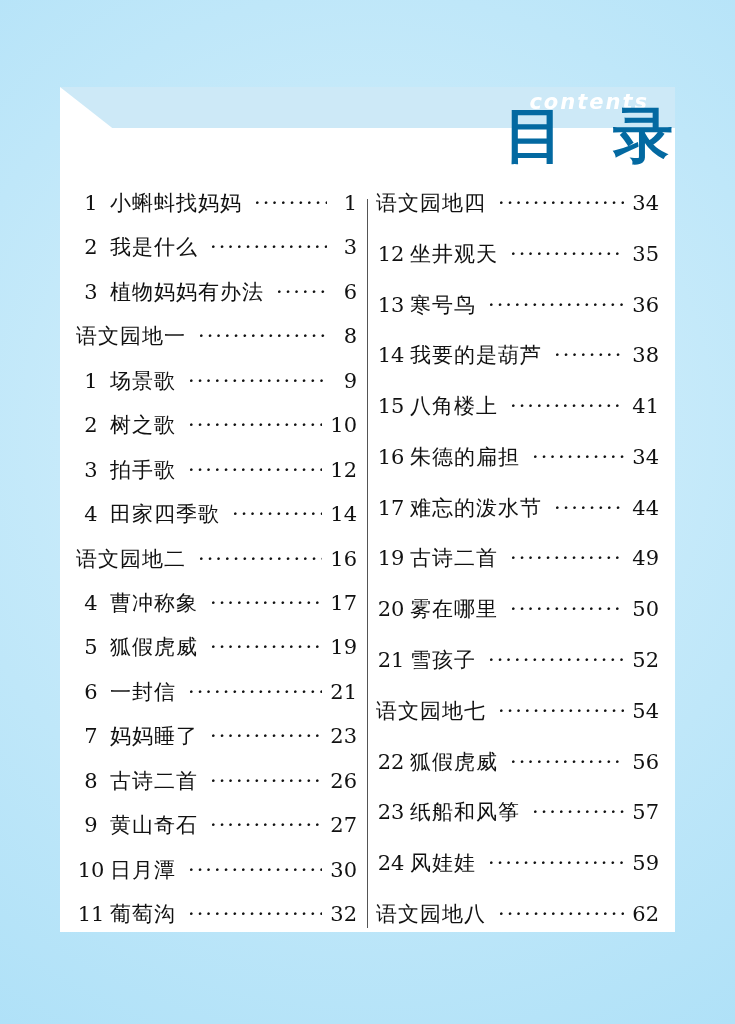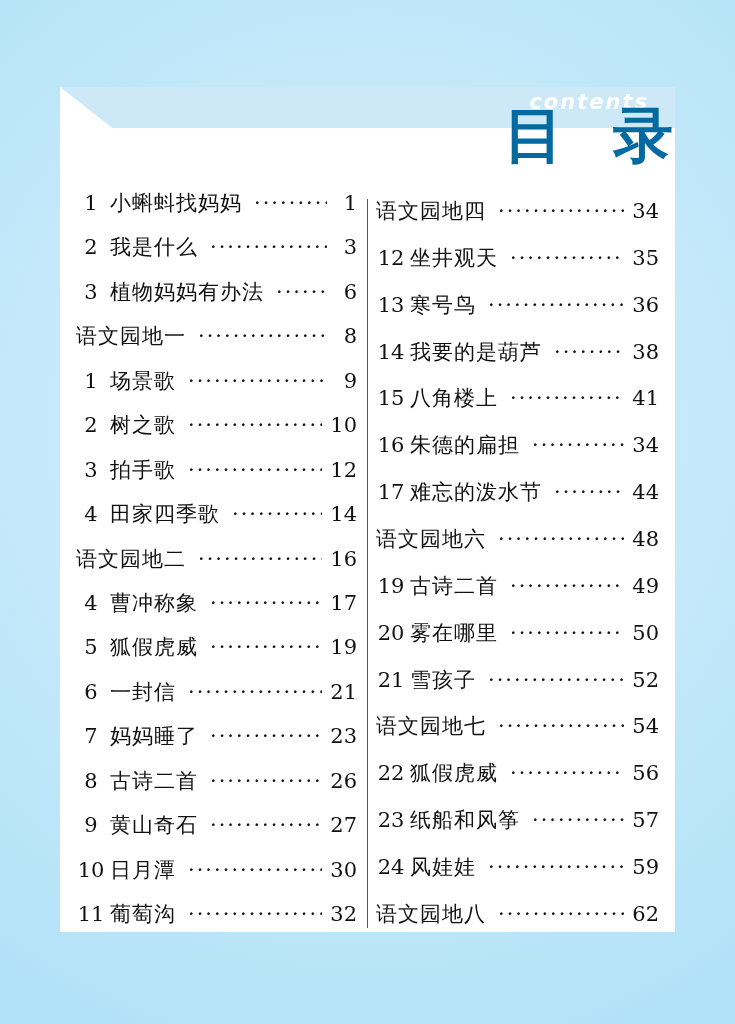--- a/index.html
+++ b/index.html
@@ -37,21 +37,21 @@
   }
   .toc-area{
     position:absolute;left:16px;right:16px;top:104px;bottom:6px;
     display:flex;
   }
   .toc-col{
     width:281px;display:flex;flex-direction:column;
     justify-content:space-between;
   }
   .toc-col.left{margin-right:auto;}
-  .toc-col.right{margin-left:auto;width:283px;margin-top:8px;}
+  .toc-col.right{margin-left:auto;width:283px;}
   .toc-row{
     display:flex;align-items:center;
     font-size:21px;line-height:24px;white-space:nowrap;
   }
   .toc-num{
     width:30px;flex:0 0 30px;text-align:center;margin-right:4px;
   }
   .toc-title{flex:0 0 auto;letter-spacing:1px;}
   .toc-dots{
     flex:1 1 auto;overflow:hidden;height:24px;
@@ -214,25 +214,20 @@
           <span class="toc-dots"></span>
           <span class="toc-page">34</span>
         </div>
         <div class="toc-row">
           <span class="toc-num">17</span>
           <span class="toc-title">难忘的泼水节</span>
           <span class="toc-dots"></span>
           <span class="toc-page">44</span>
         </div>
         <div class="toc-row">
-          <span class="toc-title">语文园地六</span>
-          <span class="toc-dots"></span>
-          <span class="toc-page">48</span>
-        </div>
-        <div class="toc-row">
           <span class="toc-num">19</span>
           <span class="toc-title">古诗二首</span>
           <span class="toc-dots"></span>
           <span class="toc-page">49</span>
         </div>
         <div class="toc-row">
           <span class="toc-num">20</span>
           <span class="toc-title">雾在哪里</span>
           <span class="toc-dots"></span>
           <span class="toc-page">50</span>

